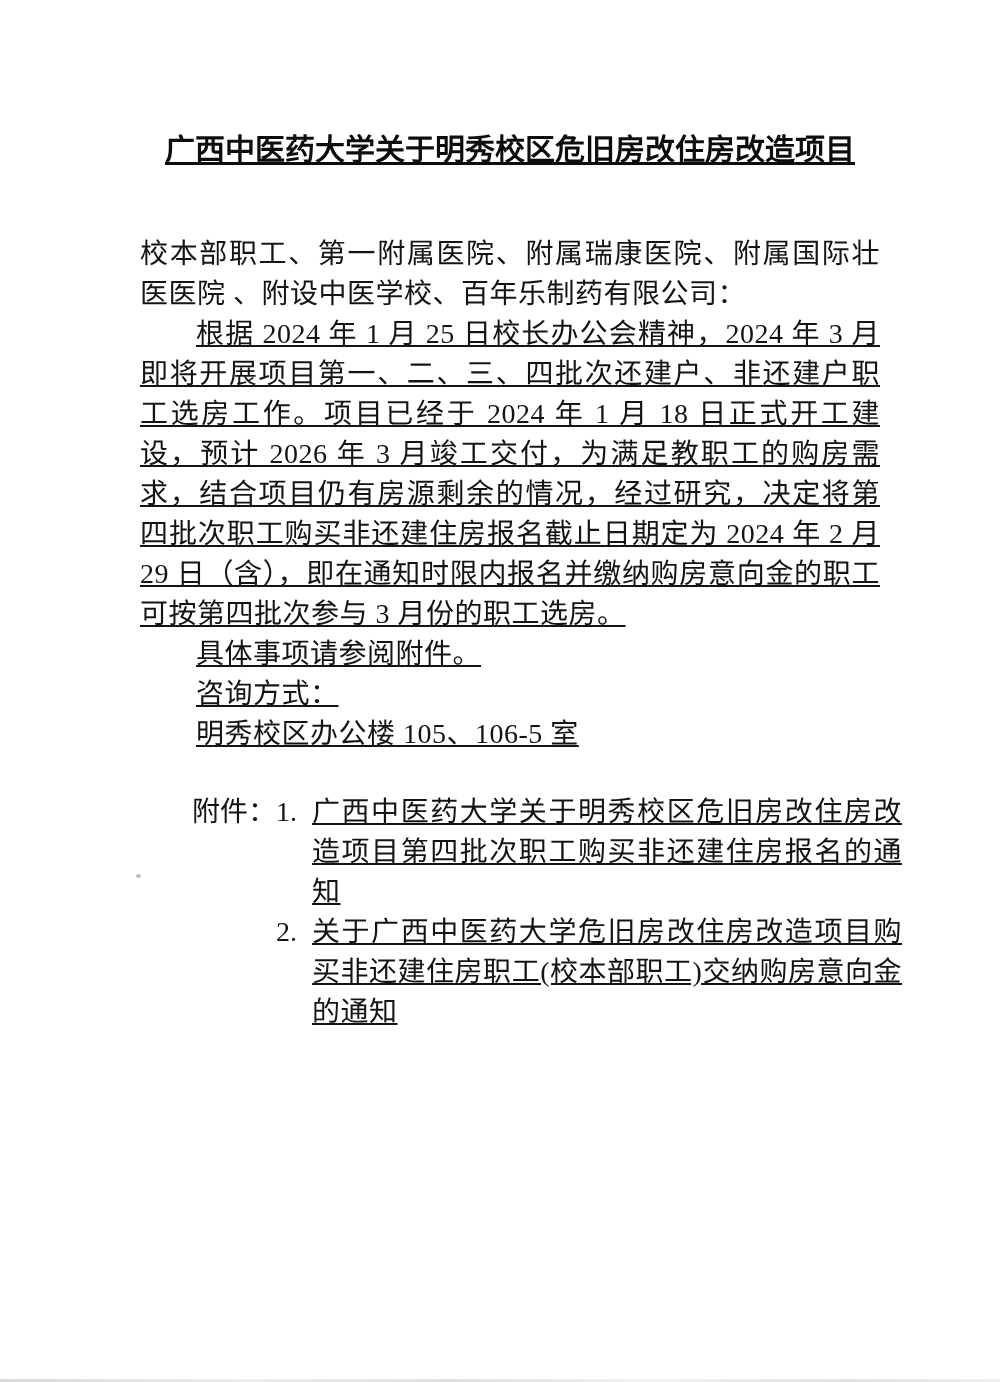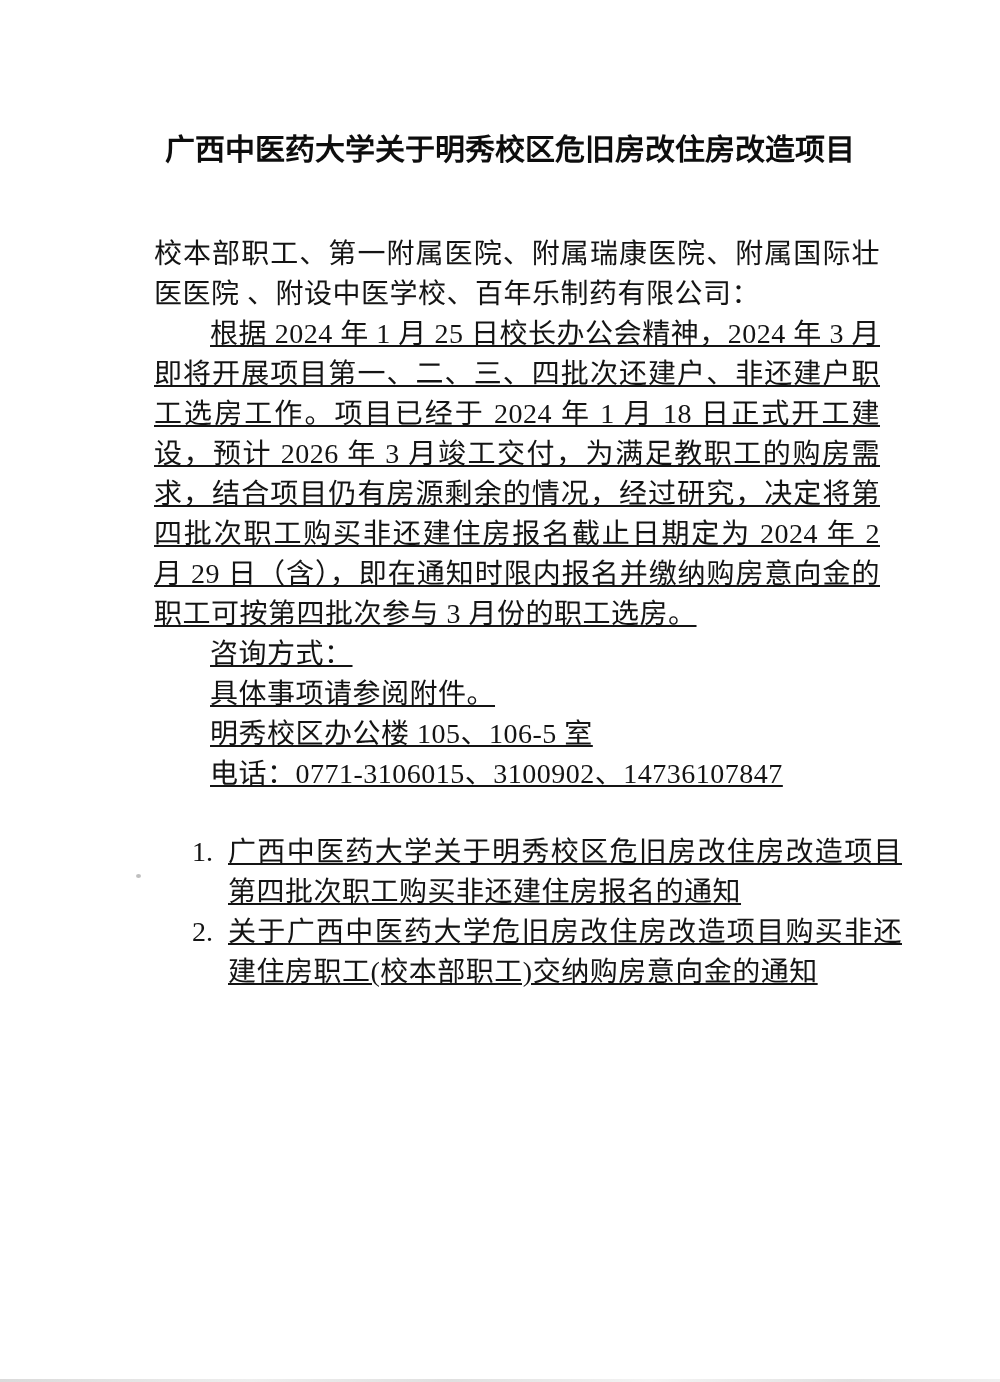--- a/index.html
+++ b/index.html
@@ -19,28 +19,28 @@
   .doc {
     padding: 126px 120px 0 140px; 
   }
   .doc-title {
     font-family: "Liberation Sans", sans-serif;
     font-weight: bold;
     font-size: 30px;
     line-height: 48px;
     text-align: center;
     color: #0d0d0d;
+    text-decoration: underline;
   }
   .body-text {
     margin-top: 60px;
     font-size: 28px;
     line-height: 40px;
     text-align: justify;
     letter-spacing: 0.5px;
-    margin-left: 14px;
   }
   .body-text p {
     margin: 0;
   }
   .indent {
     text-indent: 2em;
     text-decoration: underline;
   }
   .attachments {
     display: flex;
@@ -97,27 +97,27 @@
 <div class="page">
   <div class="doc">
 
     <div class="doc-title">
       <div>广西中医药大学关于明秀校区危旧房改住房改造项目</div>
     </div>
 
     <div class="body-text">
       <p>校本部职工、第一附属医院、附属瑞康医院、附属国际壮医医院 、附设中医学校、百年乐制药有限公司：</p>
       <p class="indent">根据 2024 年 1 月 25 日校长办公会精神，2024 年 3 月即将开展项目第一、二、三、四批次还建户、非还建户职工选房工作。项目已经于 2024 年 1 月 18 日正式开工建设，预计 2026 年 3 月竣工交付，为满足教职工的购房需求，结合项目仍有房源剩余的情况，经过研究，决定将第四批次职工购买非还建住房报名截止日期定为 2024 年 2 月 29 日（含），即在通知时限内报名并缴纳购房意向金的职工可按第四批次参与 3 月份的职工选房。</p>
+      <p class="indent">具体事项请参阅附件。</p>
       <p class="indent">咨询方式：</p>
-      <p class="indent">具体事项请参阅附件。</p>
       <p class="indent">明秀校区办公楼 105、106-5 室</p>
-      <p class="indent">电话：0771-3106015、3100902、14736107847</p>
     </div>
 
     <div class="attachments">
+      <div class="att-label">附件：</div>
       <div class="att-items">
         <div class="att-item">
           <div class="att-num">1.</div>
           <div class="att-text">广西中医药大学关于明秀校区危旧房改住房改造项目第四批次职工购买非还建住房报名的通知</div>
         </div>
         <div class="att-item">
           <div class="att-num">2.</div>
           <div class="att-text">关于广西中医药大学危旧房改住房改造项目购买非还建住房职工(校本部职工)交纳购房意向金的通知</div>
         </div>
       </div>

